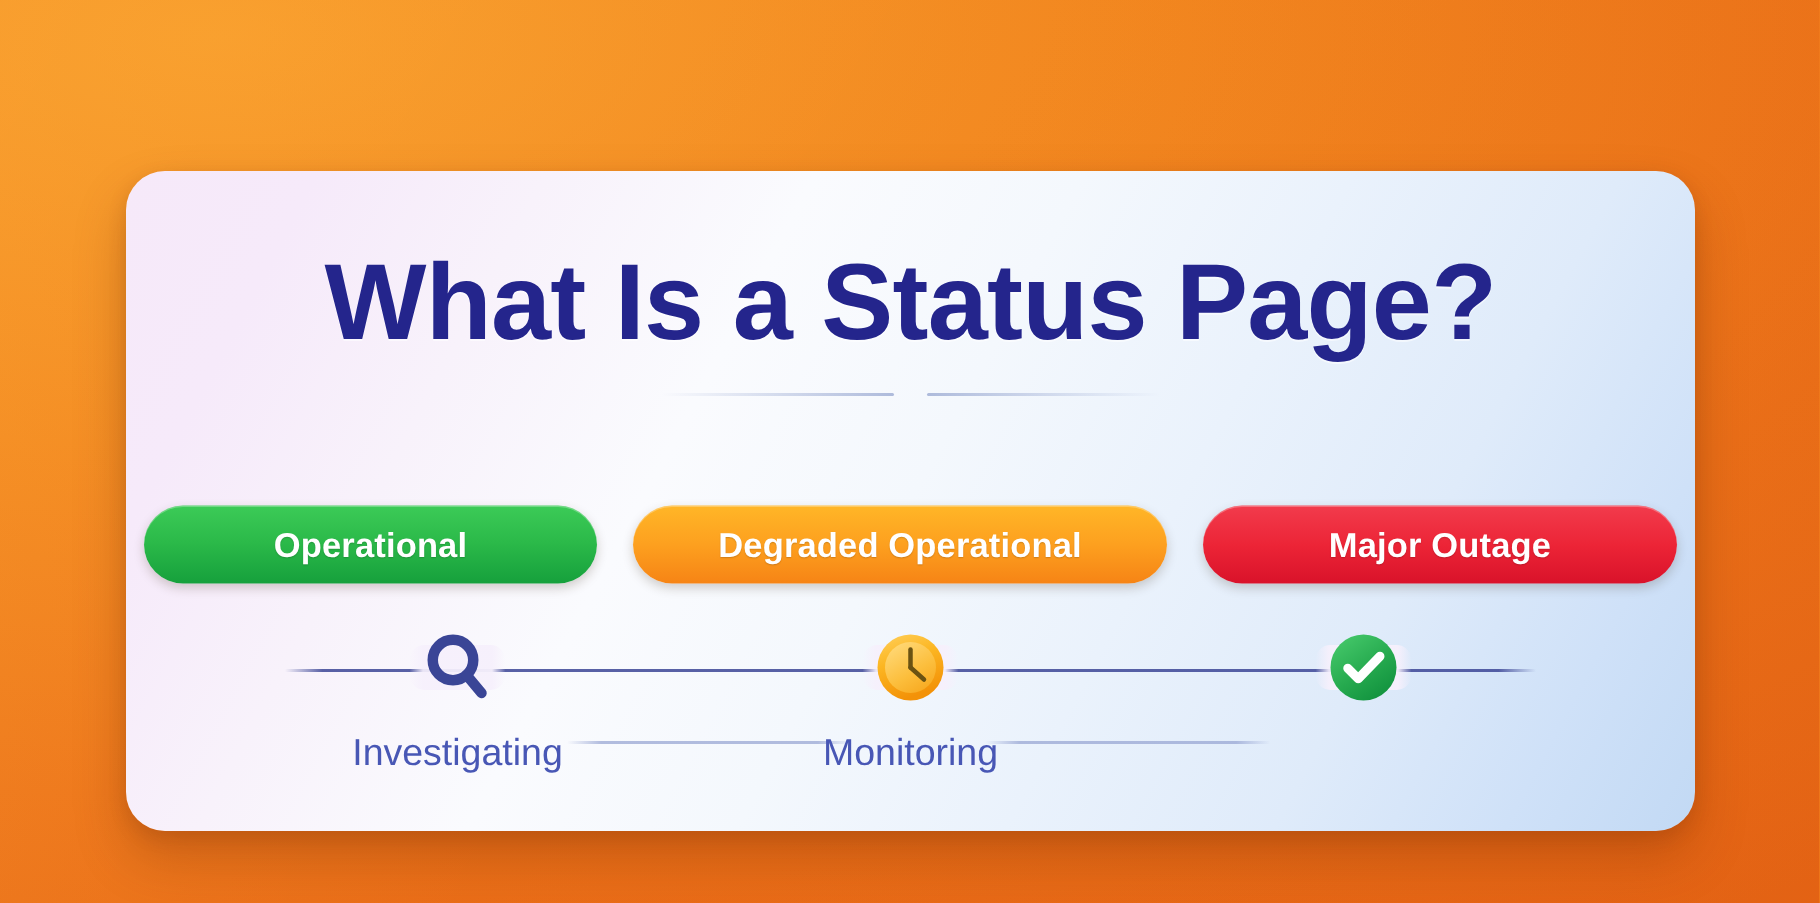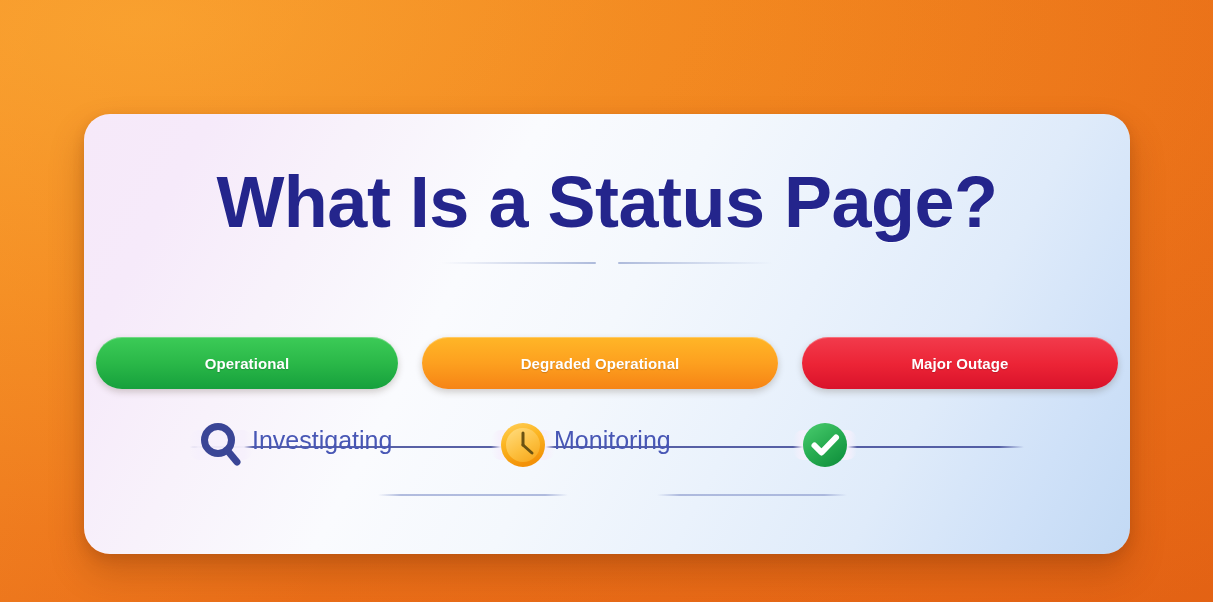--- a/index.html
+++ b/index.html
@@ -120,21 +120,21 @@
     gap: 24px;
   }
   .status-pill {
     display: flex;
     align-items: center;
     justify-content: center;
     height: 52px;
     border-radius: 26px;
     padding: 0 30px;
     font-family: "Liberation Sans", sans-serif;
-    font-size: 15px;
+    font-size: 23px;
     font-weight: bold;
     color: #ffffff;
     white-space: nowrap;
     letter-spacing: 0.1px;
     text-shadow: 0 1px 1px rgba(0,0,0,0.18);
     box-shadow: 0 3px 7px rgba(60, 40, 20, 0.22), inset 0 1px 0 rgba(255,255,255,0.28);
     border: none;
     cursor: pointer;
   }
   .status-pill.pill-operational {
@@ -174,22 +174,22 @@
     position: absolute;
     left: 0;
     right: 0;
     top: 0;
     display: flex;
     justify-content: space-between;
     align-items: flex-start;
   }
   .timeline-step {
     display: flex;
-    flex-direction: row;
-    align-items: flex-start;
+    flex-direction: column;
+    align-items: center;
     width: 230px;
     position: relative;
     z-index: 2;
     cursor: pointer;
   }
   .step-icon-wrap {
     width: 62px;
     height: 62px;
     display: flex;
     align-items: center;

